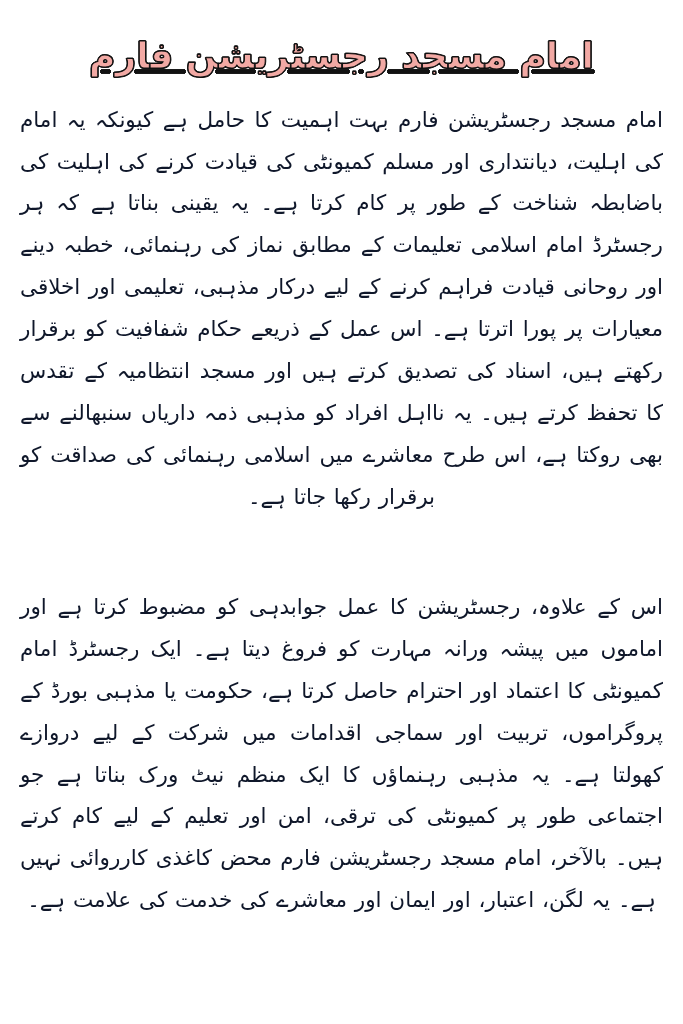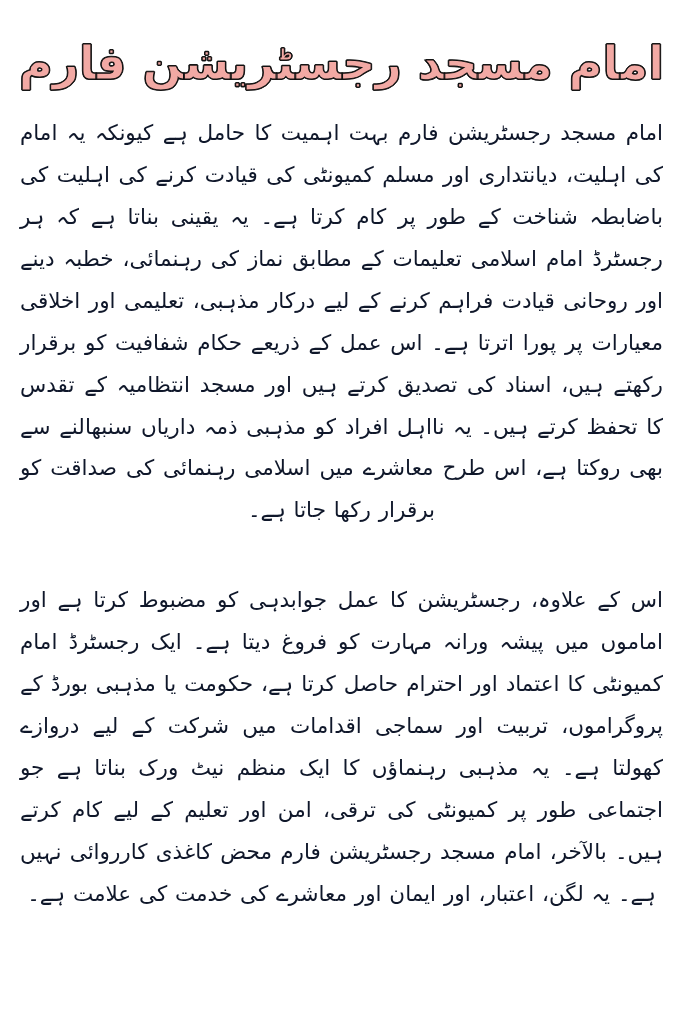--- a/index.html
+++ b/index.html
@@ -20,47 +20,48 @@
     min-height: 1024px;
     box-sizing: border-box;
     padding: 26px 16px 22px 16px;
     background: #ffffff;
     display: flex;
     flex-direction: column;
   }
   .doc-title {
     direction: rtl;
     text-align: center;
-    font-size: 46px;
+    font-size: 36px;
     line-height: 1.35;
     font-weight: 700;
     color: #f2a9a4;
     -webkit-text-stroke: 1.1px #111111;
     text-shadow:
        1px 0 0 #1a1a1a,
       -1px 0 0 #1a1a1a,
        0 1px 0 #1a1a1a,
        0 -1px 0 #1a1a1a;
     margin: 6px 0 18px 0;
     letter-spacing: 0px;
     font-family: "DejaVu Sans", "Liberation Sans", sans-serif;
+    text-decoration: underline;
   }
   .body-block {
     direction: rtl;
     text-align: justify;
     text-align-last: center;
     font-size: 21.5px;
     line-height: 1.95;
     color: #0f172a;
     margin: 0 0 14px 0;
     padding: 0 4px;
     word-spacing: 1px;
   }
   .body-block.second {
-    margin-top: 34px;
+    margin-top: 54px;
   }
   .body-block p {
     margin: 0;
   }
   .spacer {
     flex: 1 1 auto;
   }
 </style>
 </head>
 <body>

